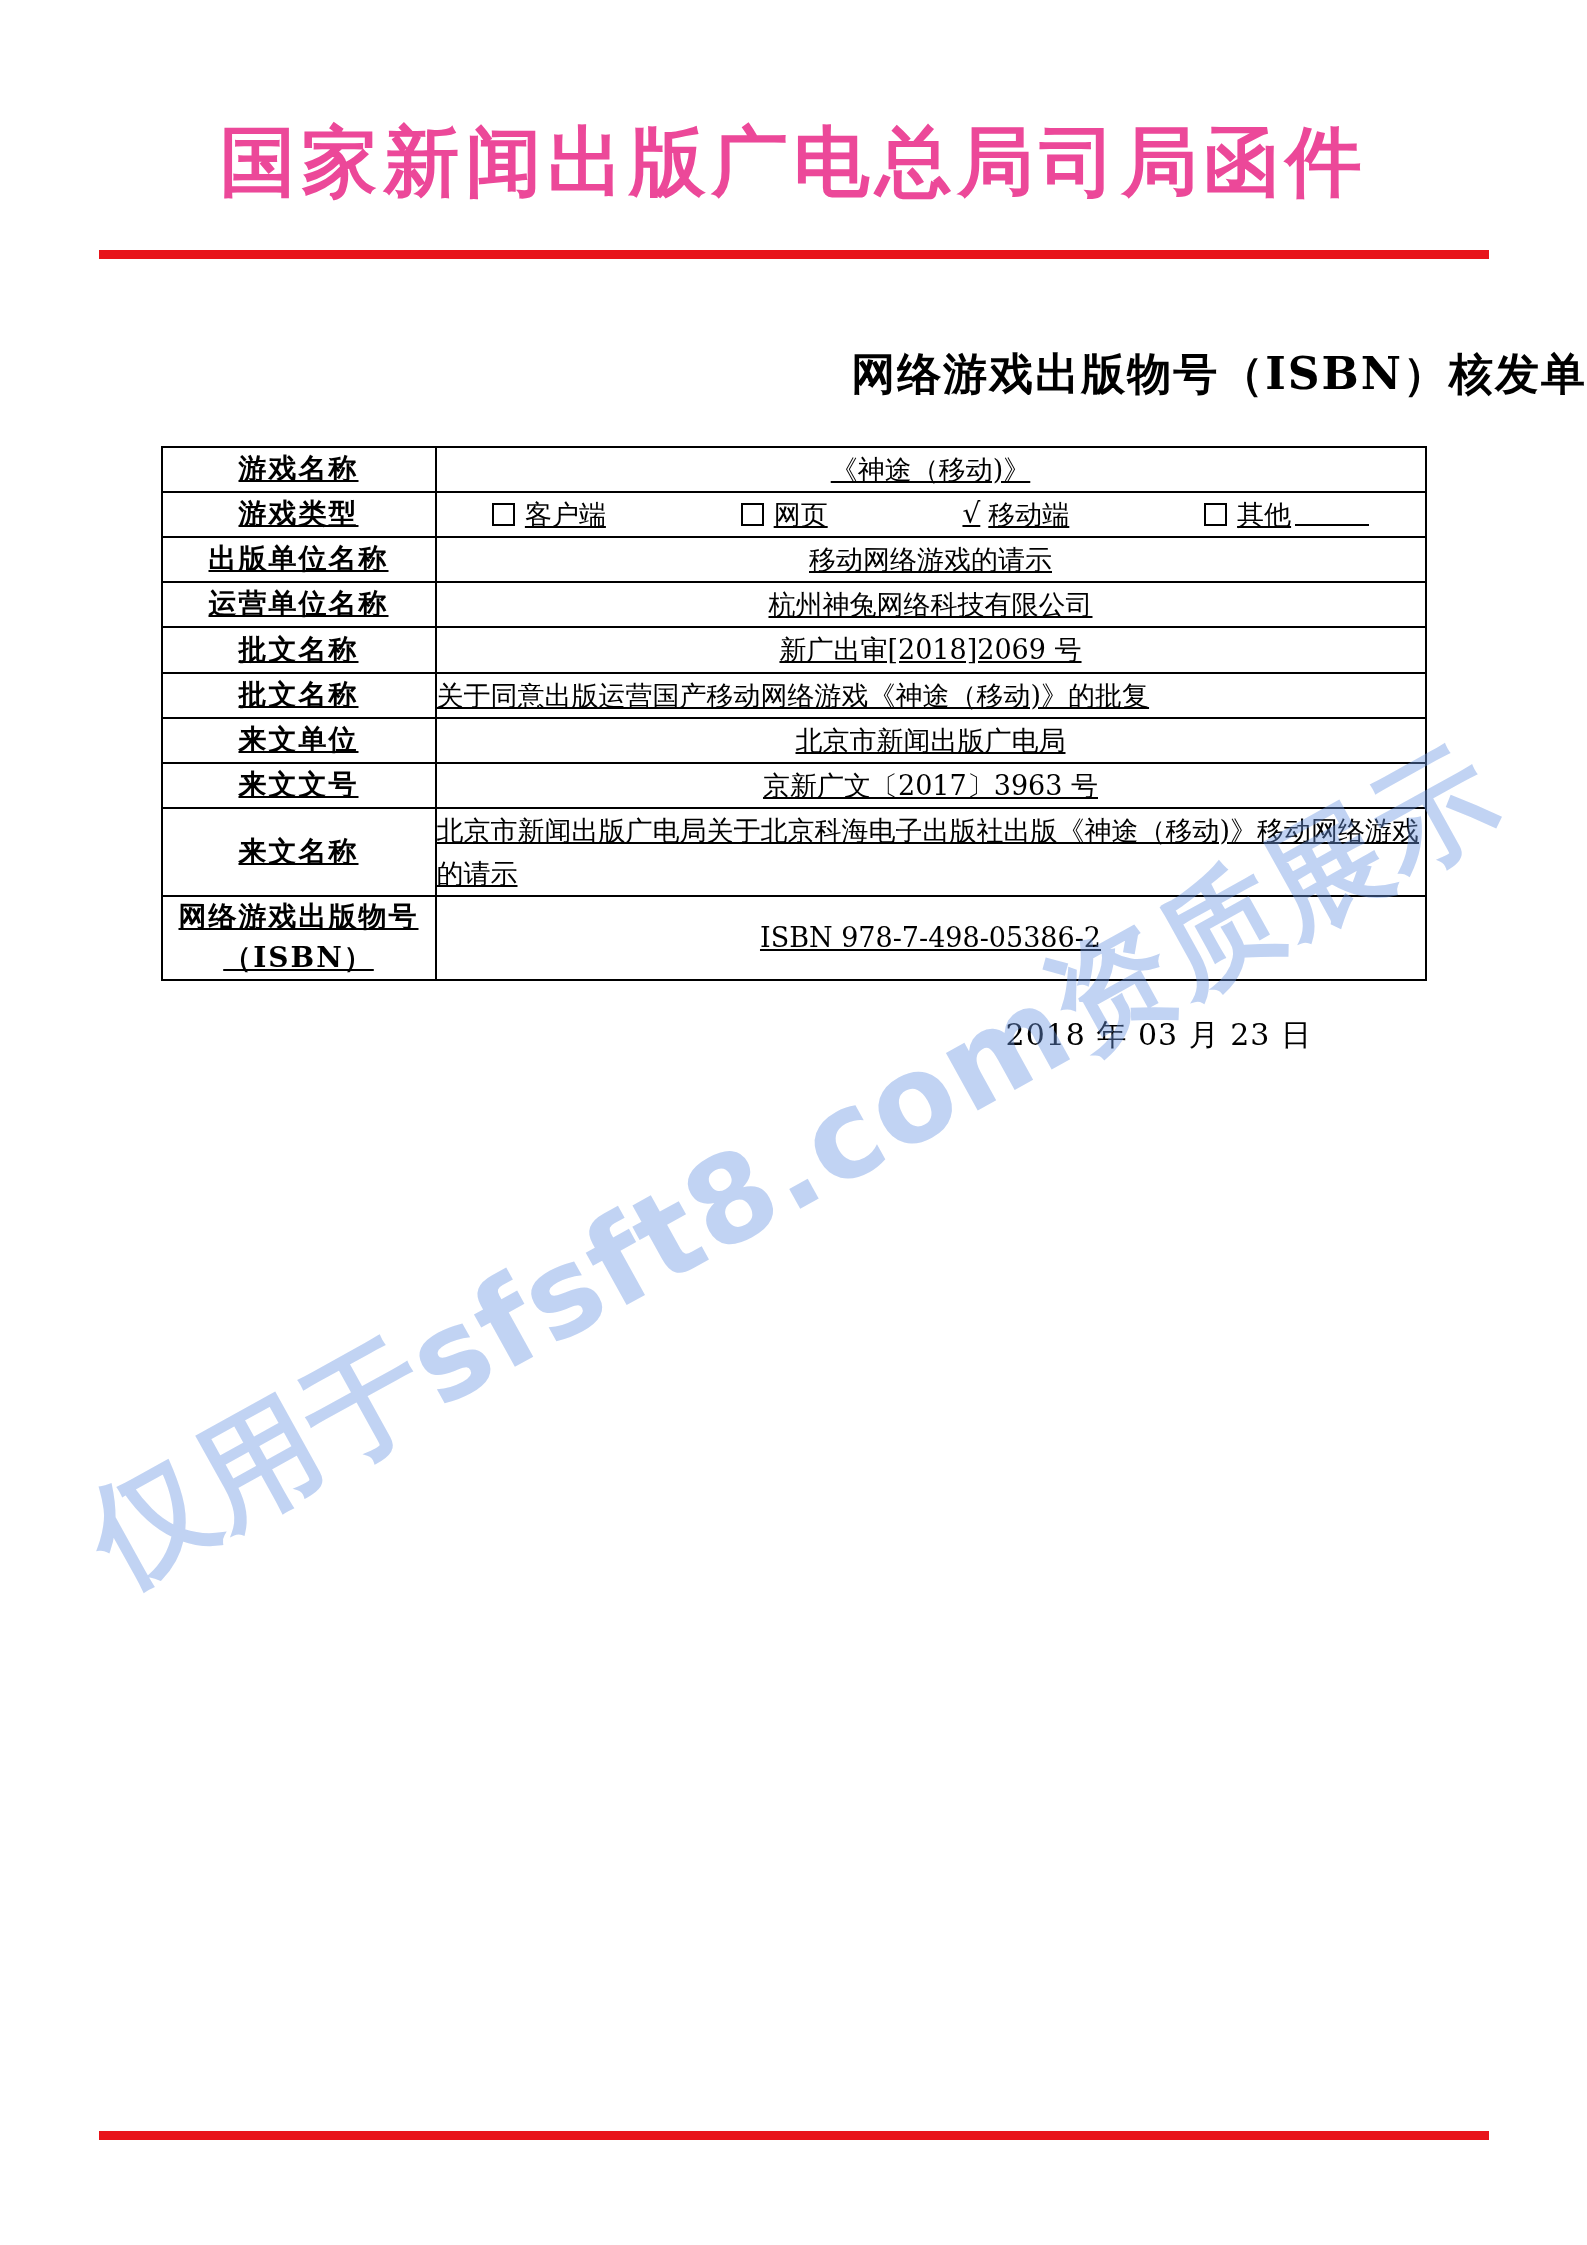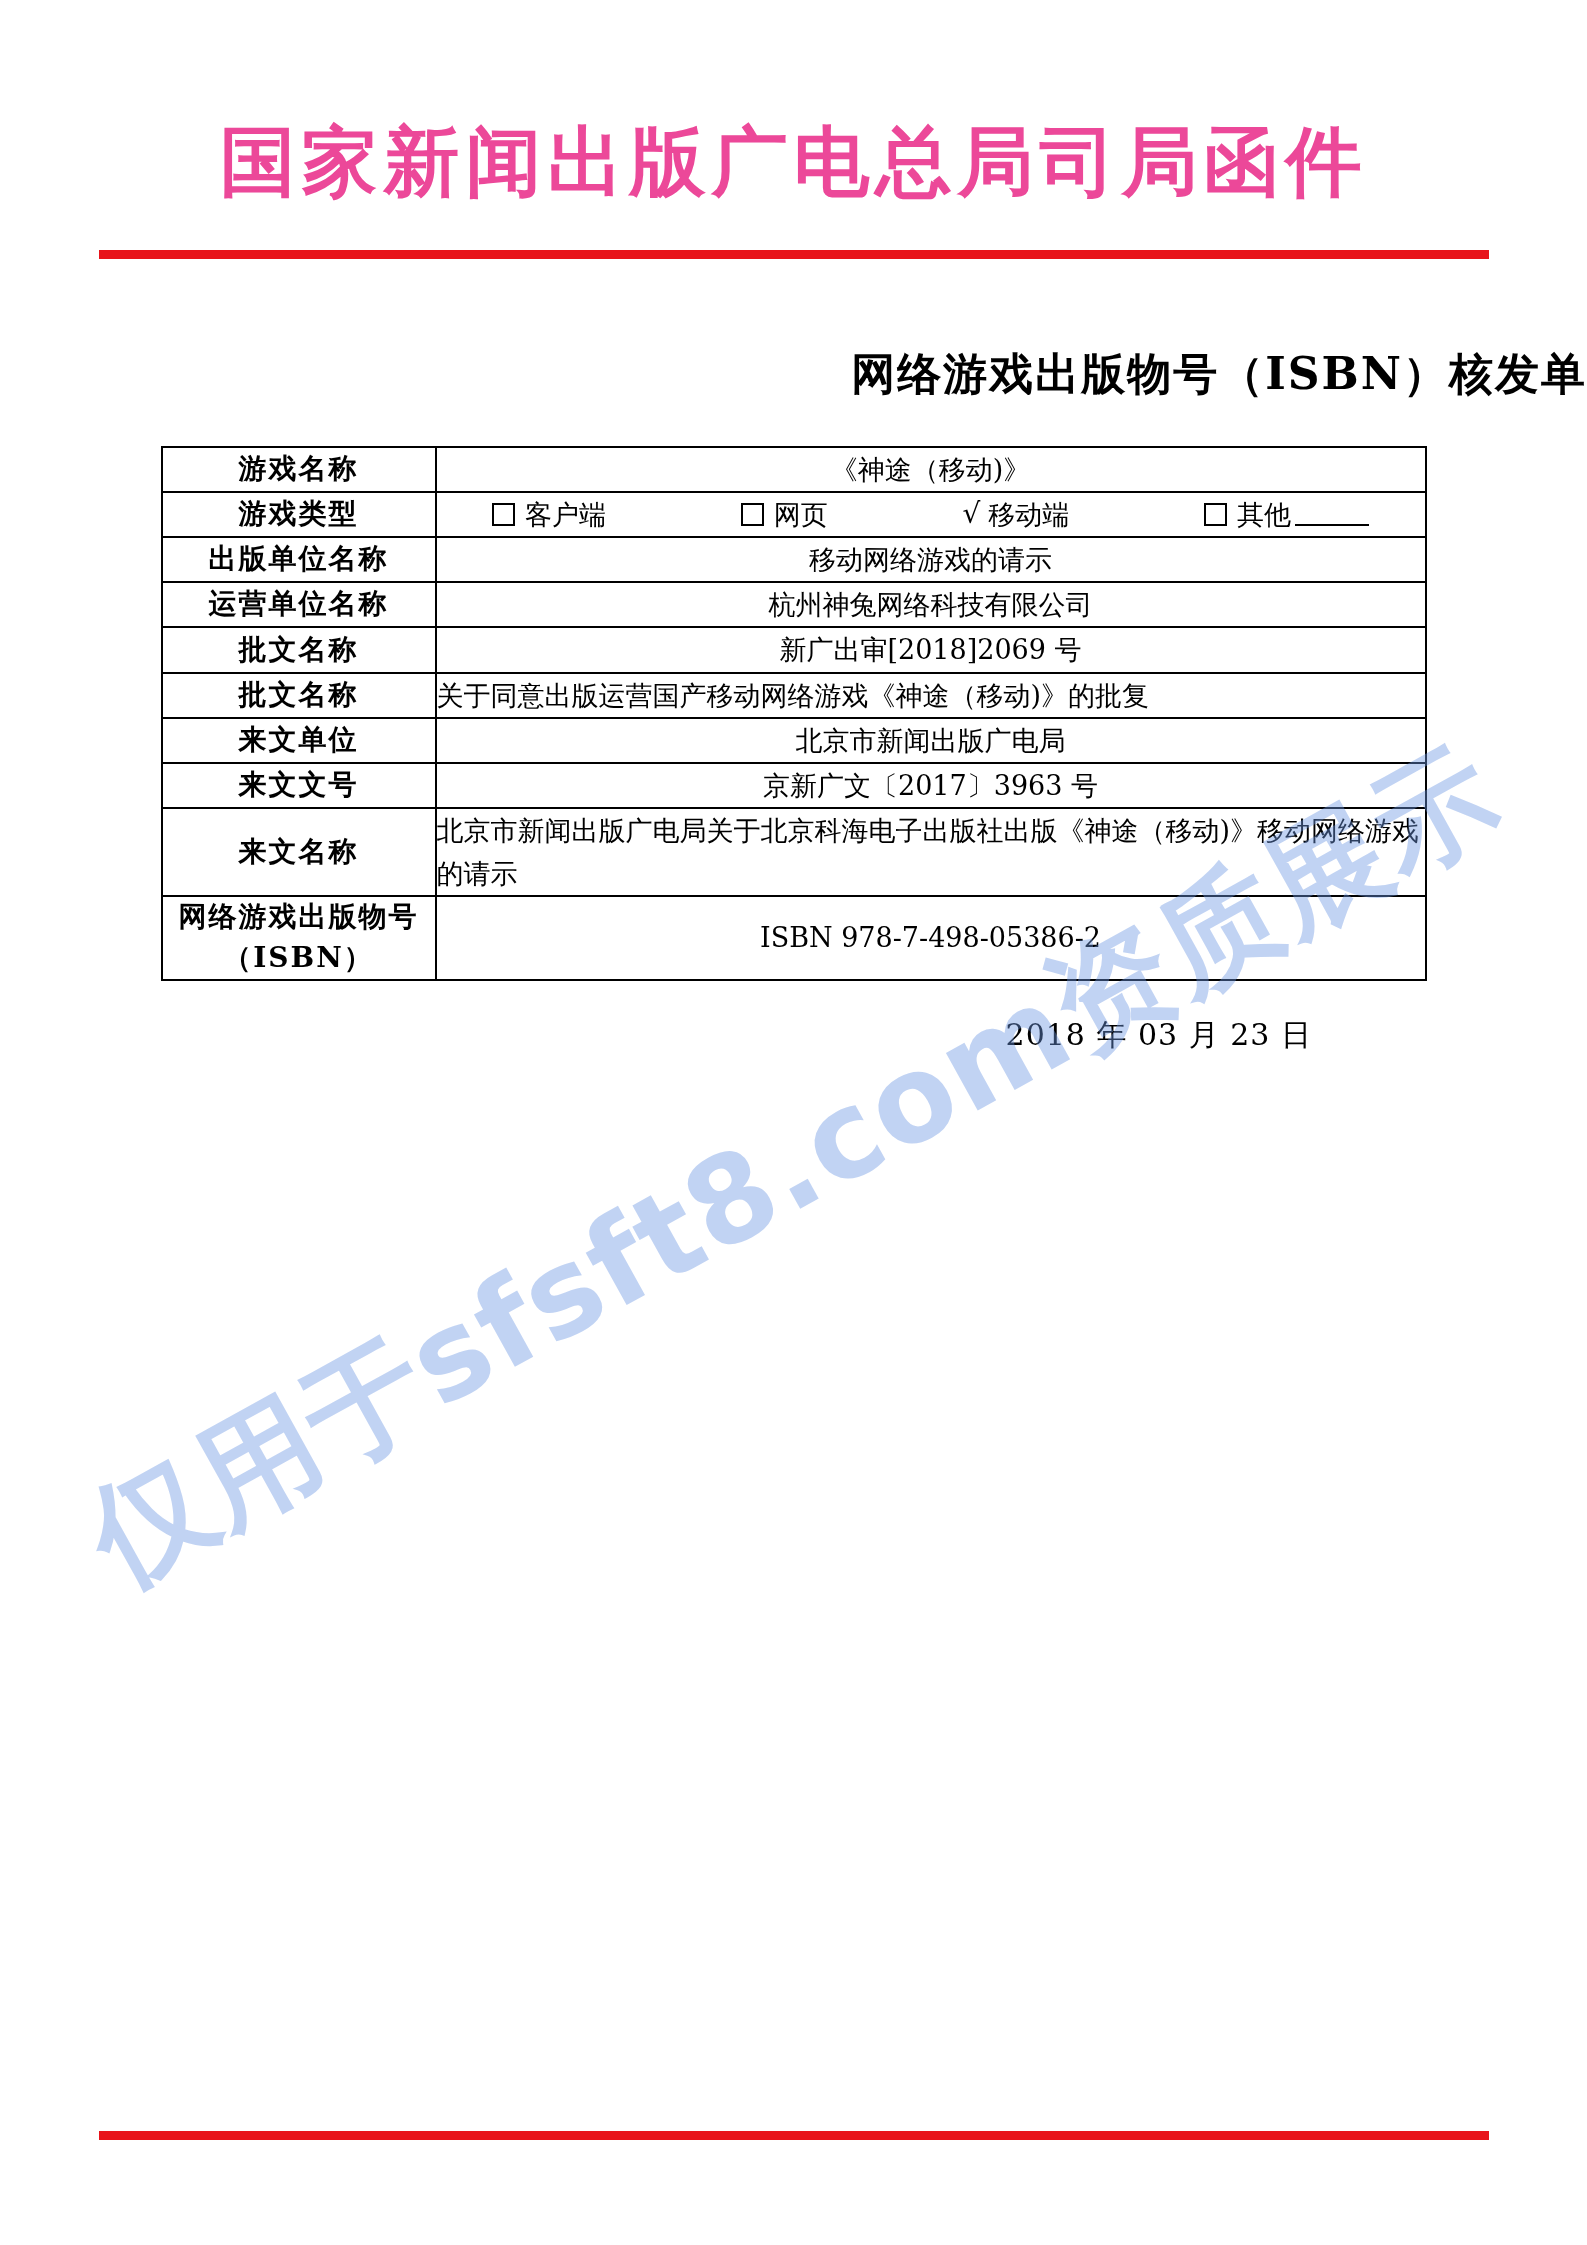--- a/index.html
+++ b/index.html
@@ -49,20 +49,21 @@
     font-weight: bold;
     letter-spacing: 2px;
     color: #000;
     font-family: "DejaVu Serif", "Liberation Serif", serif;
   }
 
   
   .table-wrap {
     margin: 42px auto 0 auto;
     width: 1266px;
+    text-decoration: underline;
   }
   table.form-table {
     width: 100%;
     border-collapse: collapse;
     table-layout: fixed;
   }
   table.form-table td {
     border: 2px solid #000;
     padding: 0;
     vertical-align: middle;

